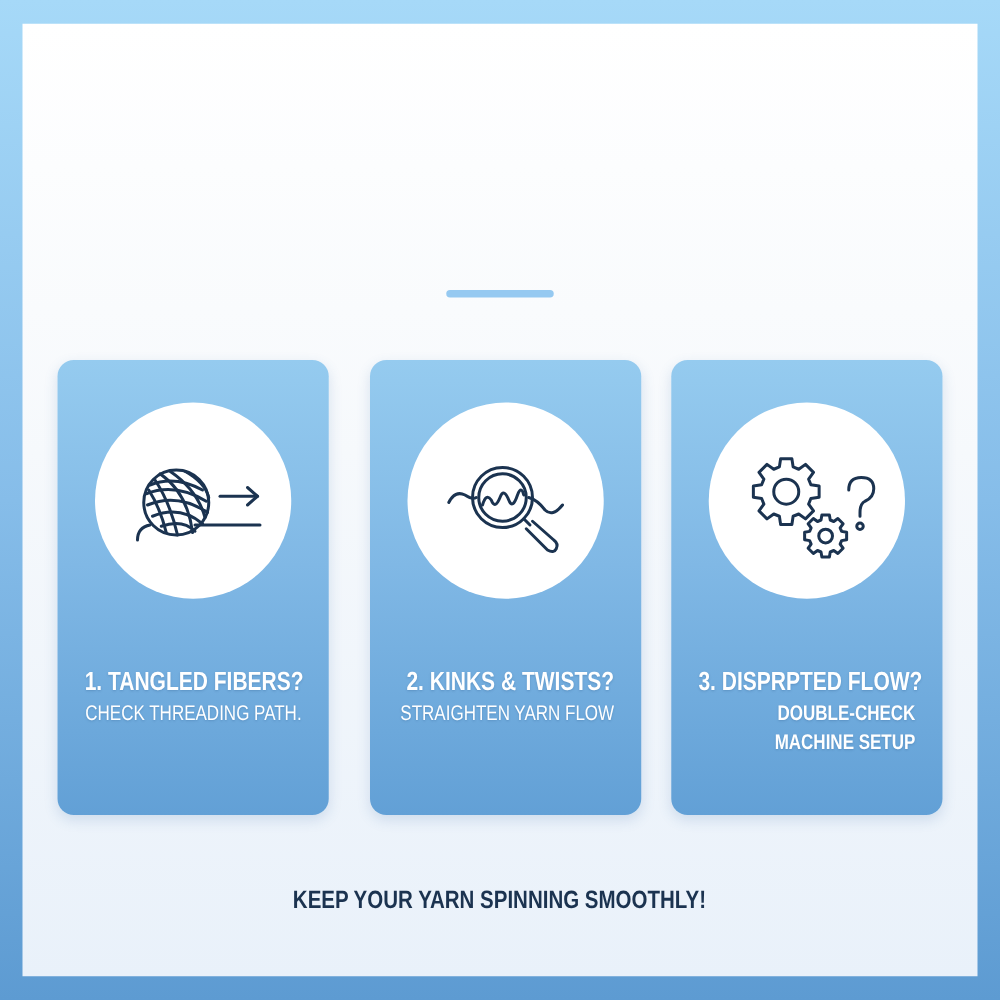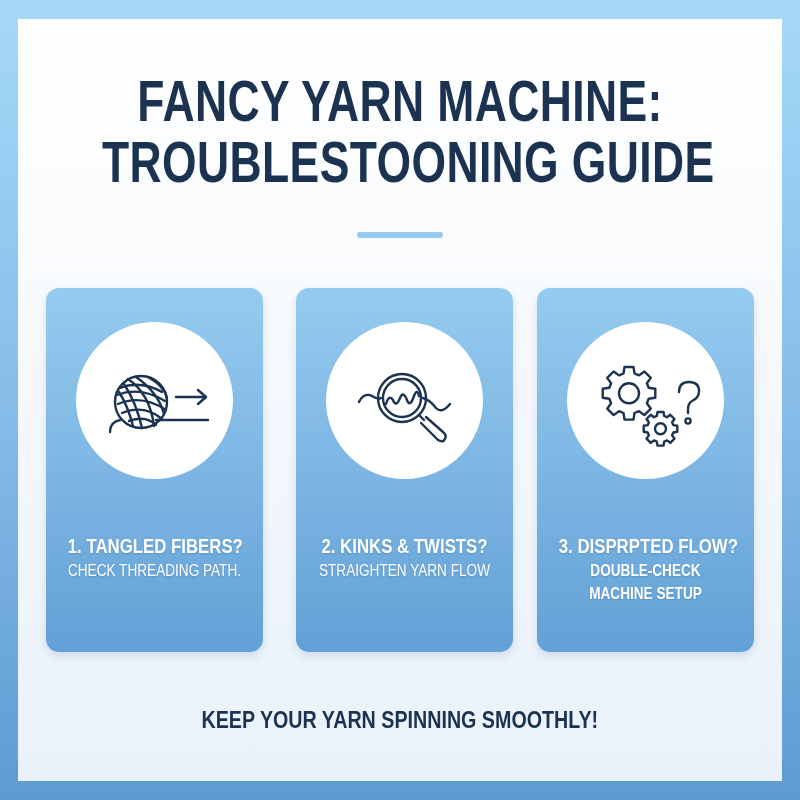--- a/index.html
+++ b/index.html
@@ -53,21 +53,21 @@
       border-radius: 50%;
       background: #ffffff;
     }
     .card .circle svg {
       position: absolute; left: 0; top: 0;
       width: 157px; height: 157px;
     }
     .card .text {
       position: absolute;
       left: 0; top: 244px; width: 217px;
-      text-align: center;
+      text-align: right;
       color: #ffffff;
       text-shadow: 0 1px 2px rgba(30, 70, 120, 0.25);
     }
     .card .heading {
       display: block;
       font-weight: bold;
       font-size: 21px;
       line-height: 27px;
       transform: scaleX(0.8);
       white-space: nowrap;
@@ -79,38 +79,34 @@
       transform: scaleX(0.8);
       white-space: nowrap;
     }
     .card .sub.bold { font-weight: bold; }
     .footer {
       position: absolute;
       left: 0; top: 688px; width: 764px;
       text-align: center;
       color: #1b3350;
       font-weight: bold;
-      font-size: 24px;
+      font-size: 20px;
       line-height: 26px;
     }
     .footer span {
       display: inline-block;
       transform: scaleX(0.82);
       white-space: nowrap;
     }
   </style>
 </head>
 <body>
 
 <div class="panel">
 
-  <h1 class="title">
-    <span class="line">FANCY YARN MACHINE:</span>
-    <span class="line">TROUBLESTOONING GUIDE</span>
-  </h1>
 
   <div class="divider"></div>
 
   <div class="card" style="left:28px;">
     <div class="circle">
       <svg viewBox="0 0 157 157">
         <g fill="none" stroke="#1b3350" stroke-width="2.4" stroke-linecap="round" stroke-linejoin="round">
 
           <circle cx="65" cy="80" r="26"></circle>
 

